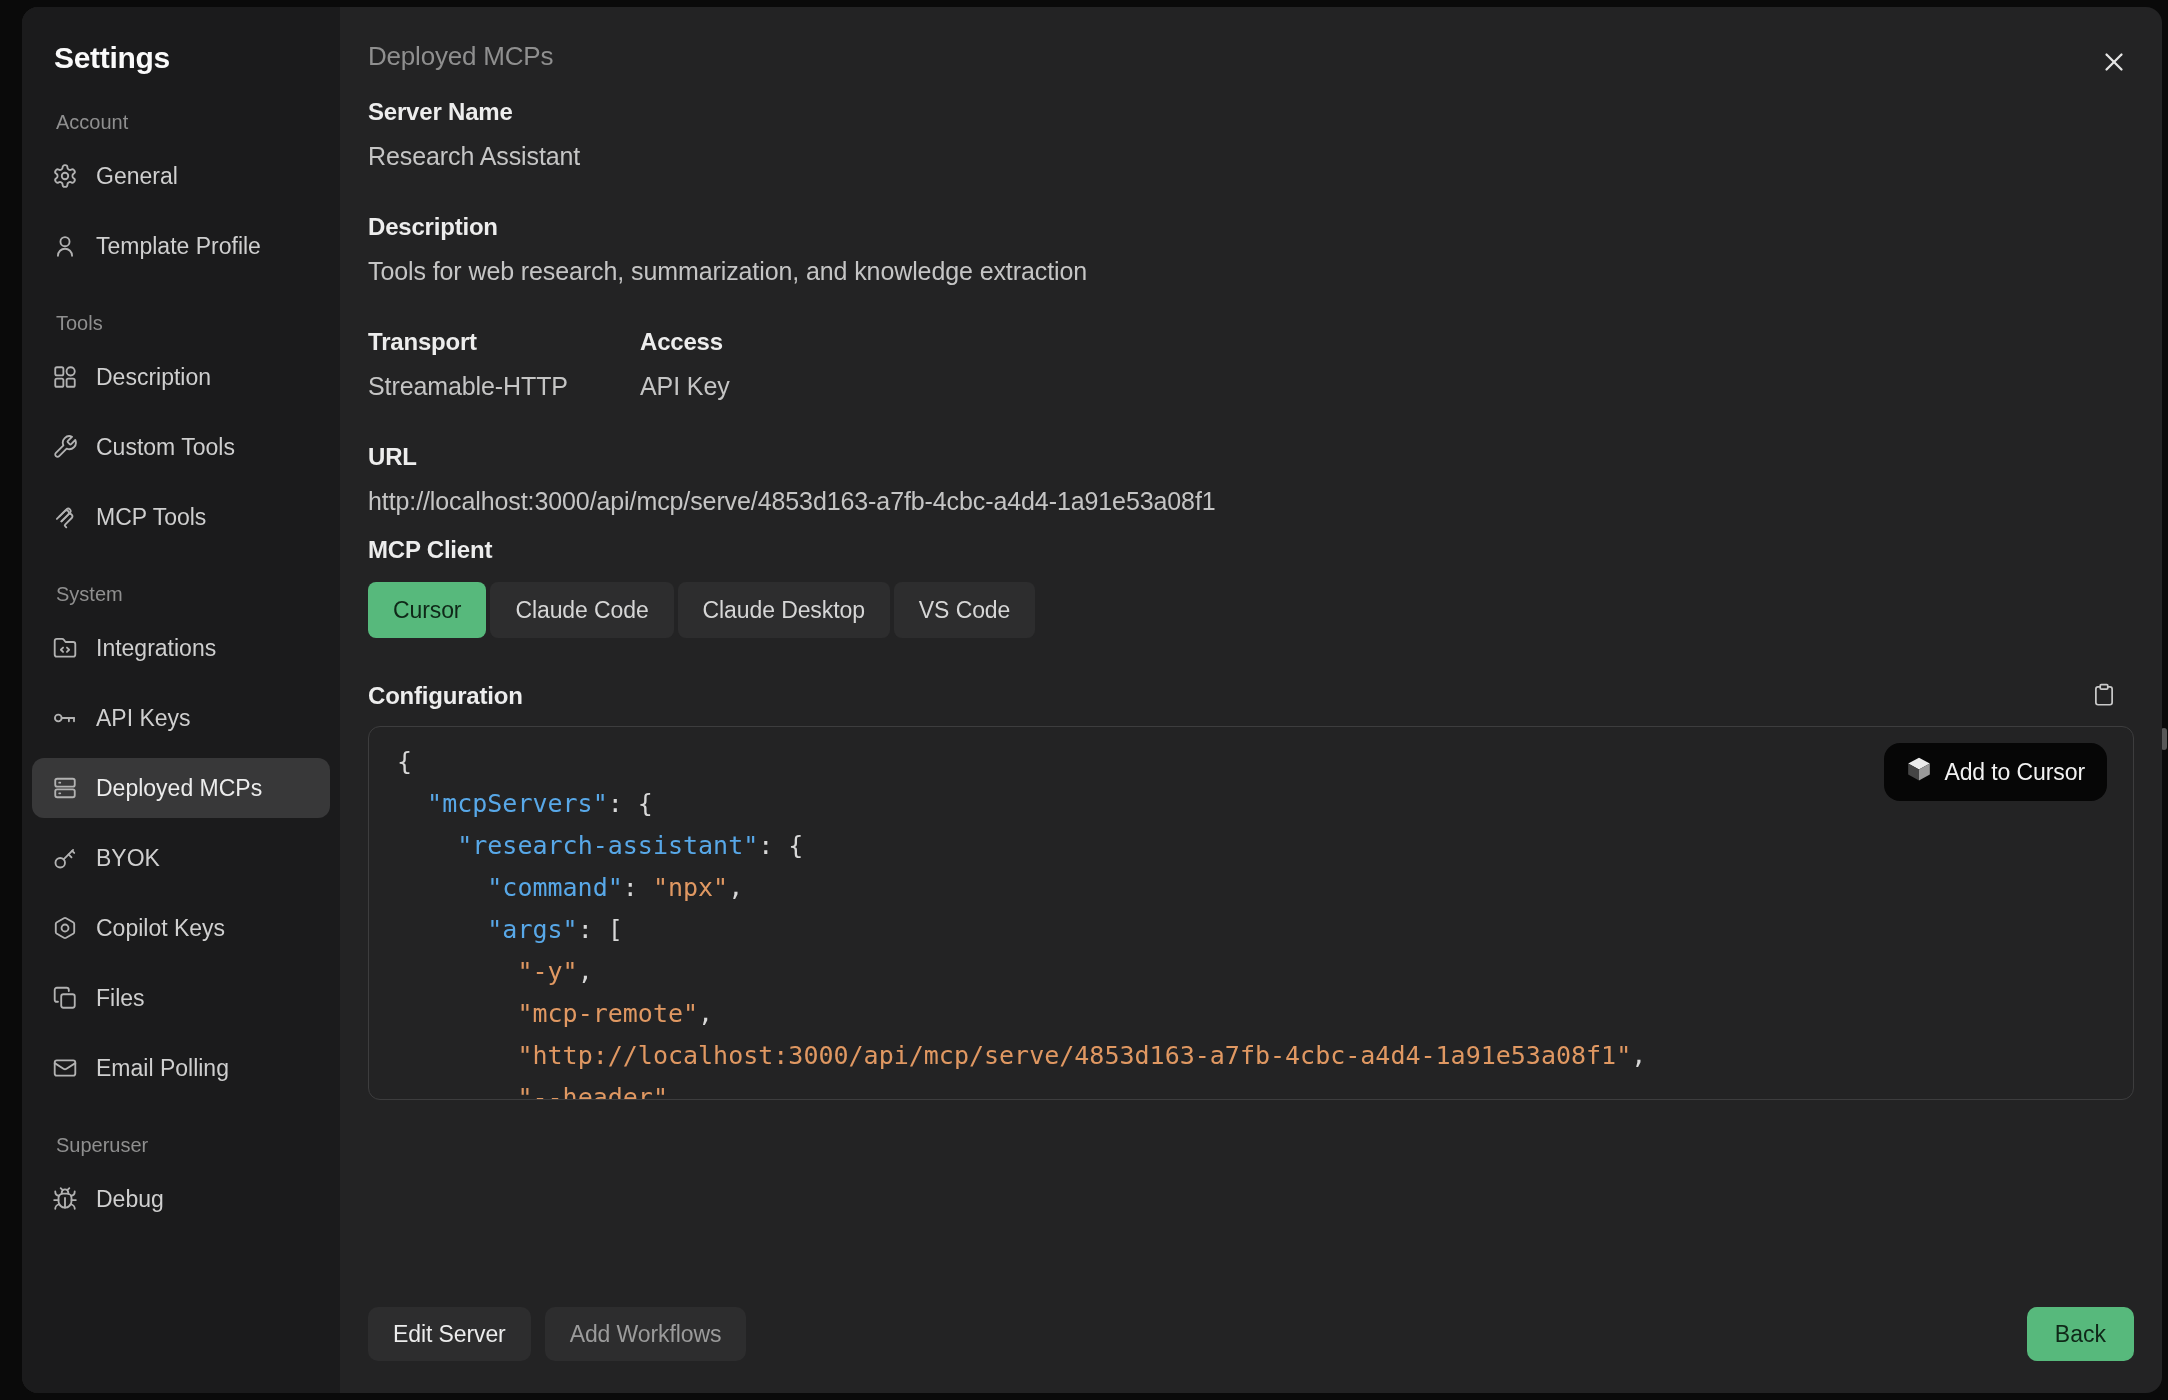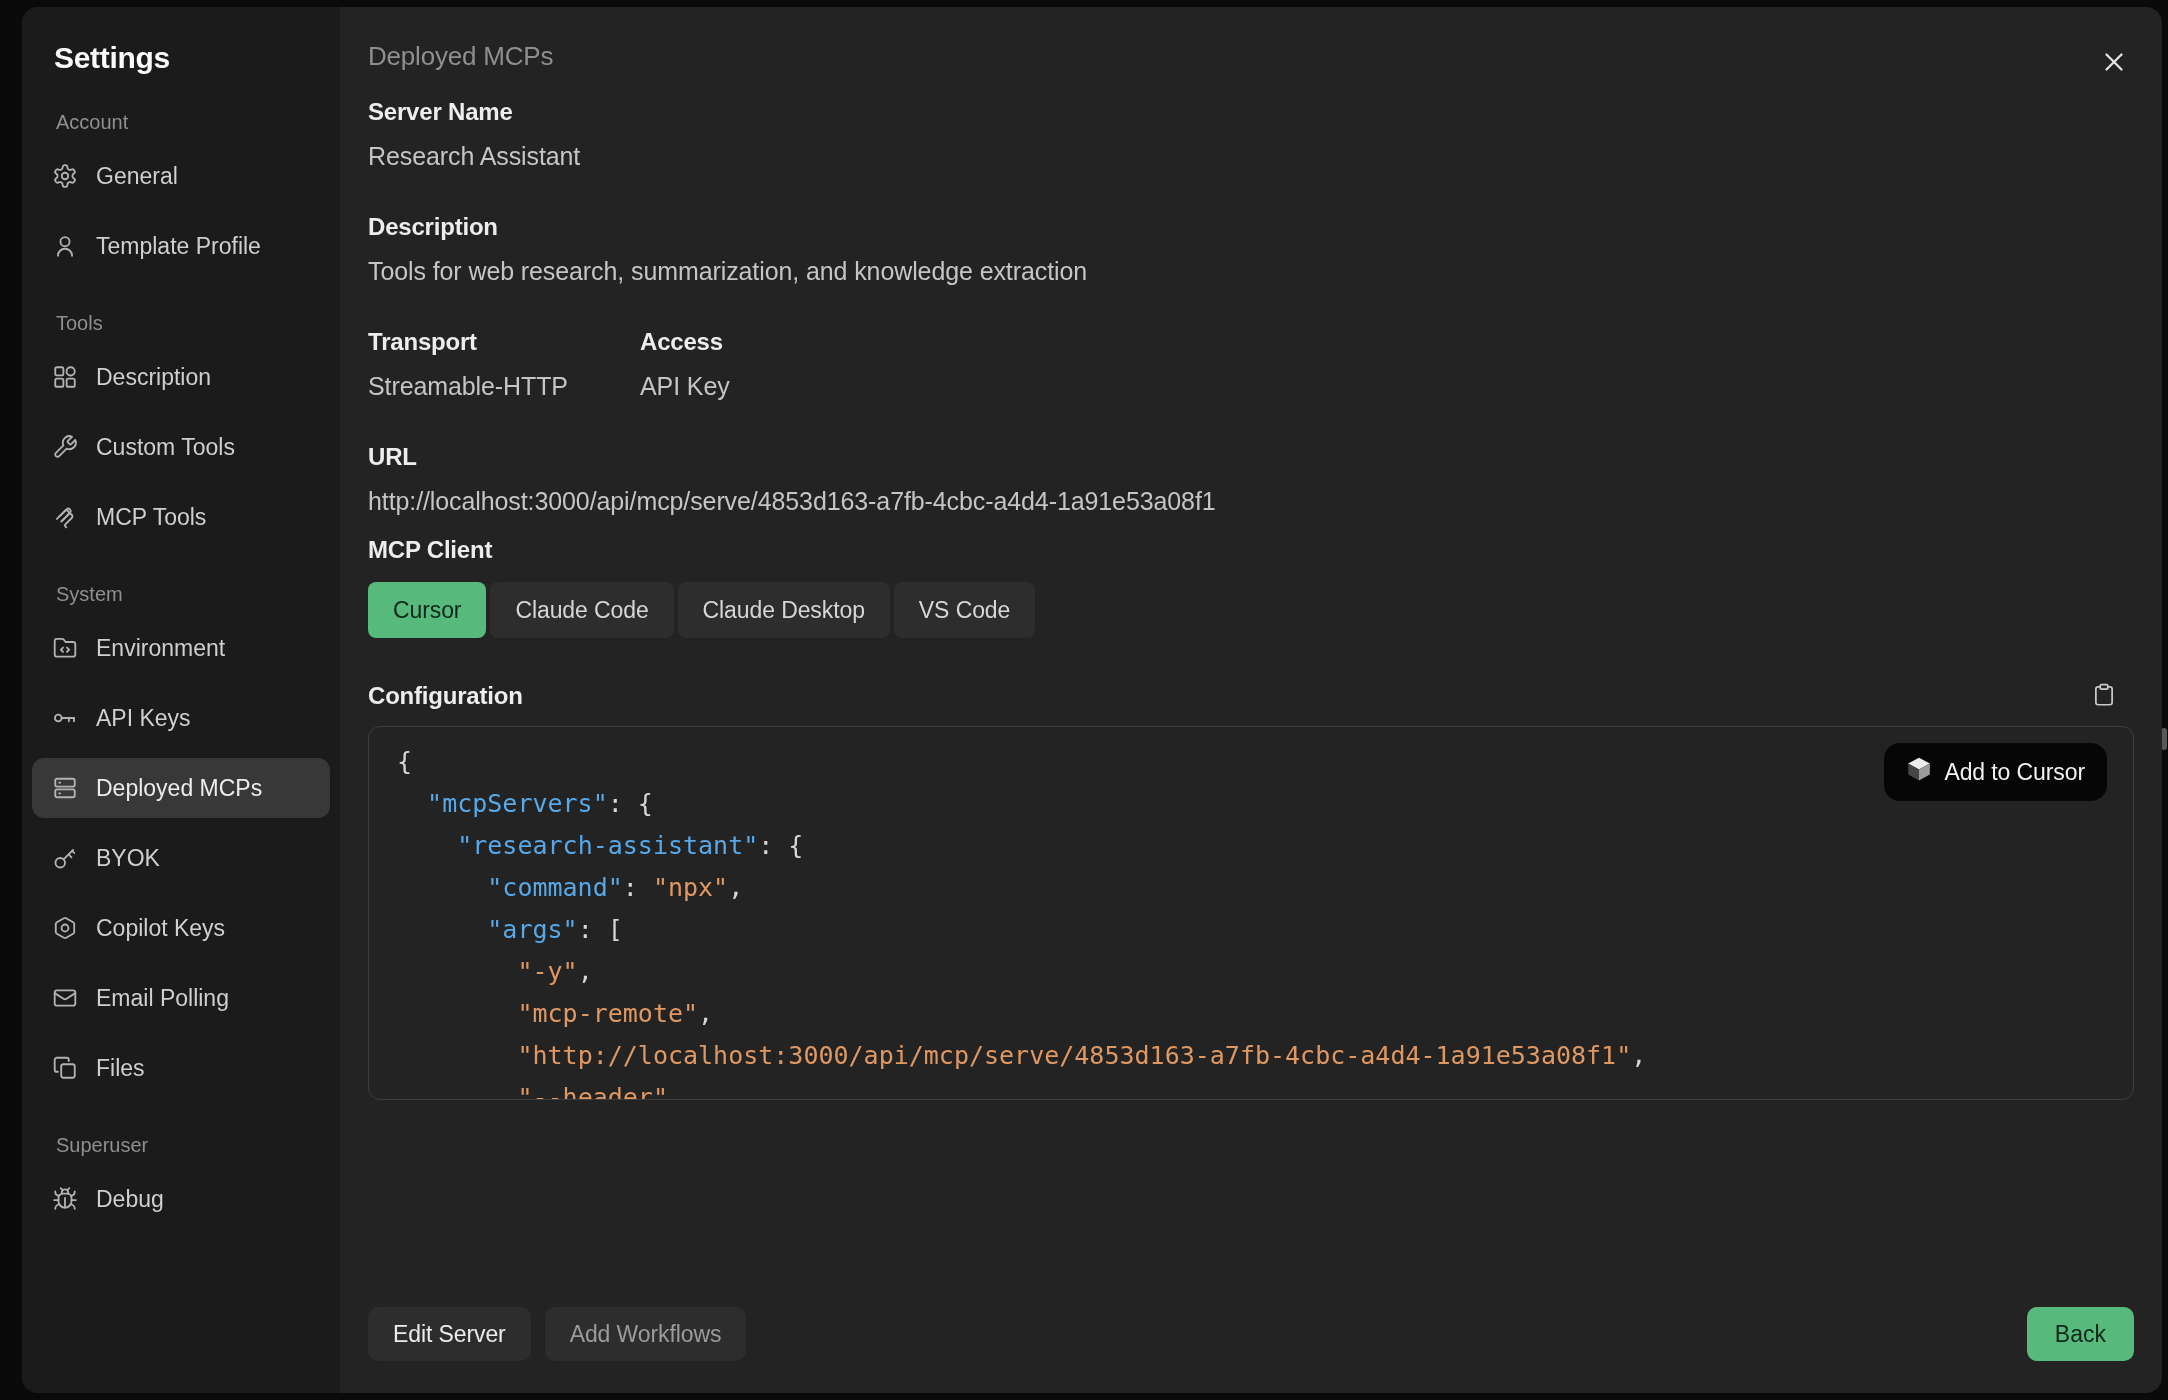--- a/index.html
+++ b/index.html
@@ -121,21 +121,21 @@
           </div>
           <div class="sb-section-label">System</div>
           <div class="sb-item">
             <span class="sb-icon">
               <svg viewBox="0 0 24 24" fill="none" stroke="currentColor" stroke-width="1.7" stroke-linecap="round" stroke-linejoin="round">
                 <path d="M4.5 20h15a2 2 0 0 0 2-2V8.5a2 2 0 0 0-2-2h-7l-1.6-2.1a2 2 0 0 0-1.6-.8H4.5a2 2 0 0 0-2 2V18a2 2 0 0 0 2 2Z"></path>
                 <path d="m10.2 11.6-2 2 2 2"></path>
                 <path d="m13.8 11.6 2 2-2 2"></path>
               </svg>
             </span>
-            <span class="sb-label">Environment</span>
+            <span class="sb-label">Integrations</span>
           </div>
           <div class="sb-item">
             <span class="sb-icon">
               <svg viewBox="0 0 24 24" fill="none" stroke="currentColor" stroke-width="1.7" stroke-linecap="round" stroke-linejoin="round">
                 <circle cx="5.8" cy="12" r="3.1"></circle>
                 <path d="M9 12h11.3"></path>
                 <path d="M15.6 12v3.1"></path>
                 <path d="M20.3 12v3.1"></path>
               </svg>
             </span>
@@ -168,34 +168,34 @@
               <svg viewBox="0 0 24 24" fill="none" stroke="currentColor" stroke-width="1.7" stroke-linecap="round" stroke-linejoin="round">
                 <path d="M20.5 15.6V8.4a2 2 0 0 0-1-1.73l-6.5-3.72a2 2 0 0 0-2 0L4.5 6.67a2 2 0 0 0-1 1.73v7.2a2 2 0 0 0 1 1.73l6.5 3.72a2 2 0 0 0 2 0l6.5-3.72a2 2 0 0 0 1-1.73Z"></path>
                 <circle cx="12" cy="12" r="3.2"></circle>
               </svg>
             </span>
             <span class="sb-label">Copilot Keys</span>
           </div>
           <div class="sb-item">
             <span class="sb-icon">
               <svg viewBox="0 0 24 24" fill="none" stroke="currentColor" stroke-width="1.7" stroke-linecap="round" stroke-linejoin="round">
+                <rect x="8.5" y="8.5" width="12.5" height="12.5" rx="2"></rect>
+                <path d="M5.5 15.5h-1a2 2 0 0 1-2-2v-9a2 2 0 0 1 2-2h9a2 2 0 0 1 2 2v1"></path>
+              </svg>
+            </span>
+            <span class="sb-label">Files</span>
+          </div>
+          <div class="sb-item">
+            <span class="sb-icon">
+              <svg viewBox="0 0 24 24" fill="none" stroke="currentColor" stroke-width="1.7" stroke-linecap="round" stroke-linejoin="round">
                 <rect x="2.5" y="5" width="19" height="14" rx="2"></rect>
                 <path d="m21.5 7.5-8.47 5.38a2 2 0 0 1-2.06 0L2.5 7.5"></path>
               </svg>
             </span>
             <span class="sb-label">Email Polling</span>
-          </div>
-          <div class="sb-item">
-            <span class="sb-icon">
-              <svg viewBox="0 0 24 24" fill="none" stroke="currentColor" stroke-width="1.7" stroke-linecap="round" stroke-linejoin="round">
-                <rect x="8.5" y="8.5" width="12.5" height="12.5" rx="2"></rect>
-                <path d="M5.5 15.5h-1a2 2 0 0 1-2-2v-9a2 2 0 0 1 2-2h9a2 2 0 0 1 2 2v1"></path>
-              </svg>
-            </span>
-            <span class="sb-label">Files</span>
           </div>
           <div class="sb-section-label">Superuser</div>
           <div class="sb-item">
             <span class="sb-icon">
               <svg viewBox="0 0 24 24" fill="none" stroke="currentColor" stroke-width="1.7" stroke-linecap="round" stroke-linejoin="round">
                 <path d="m8 2 1.88 1.88"></path>
                 <path d="M14.12 3.88 16 2"></path>
                 <path d="M9 7.13v-1a3 3 0 1 1 6 0v1"></path>
                 <path d="M12 20c-3.3 0-6-2.7-6-6v-3a4 4 0 0 1 4-4h4a4 4 0 0 1 4 4v3c0 3.3-2.7 6-6 6Z"></path>
                 <path d="M12 20v-9"></path>

